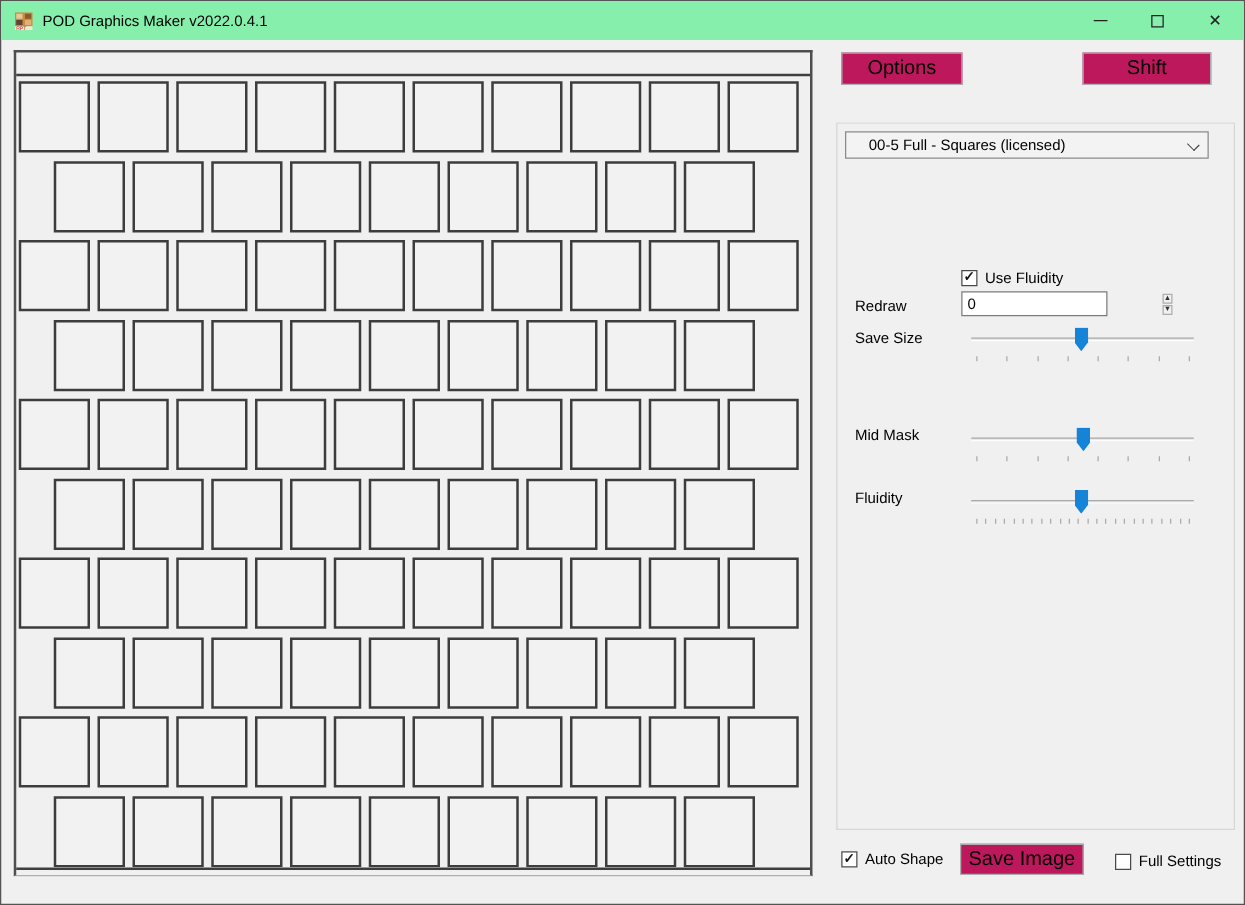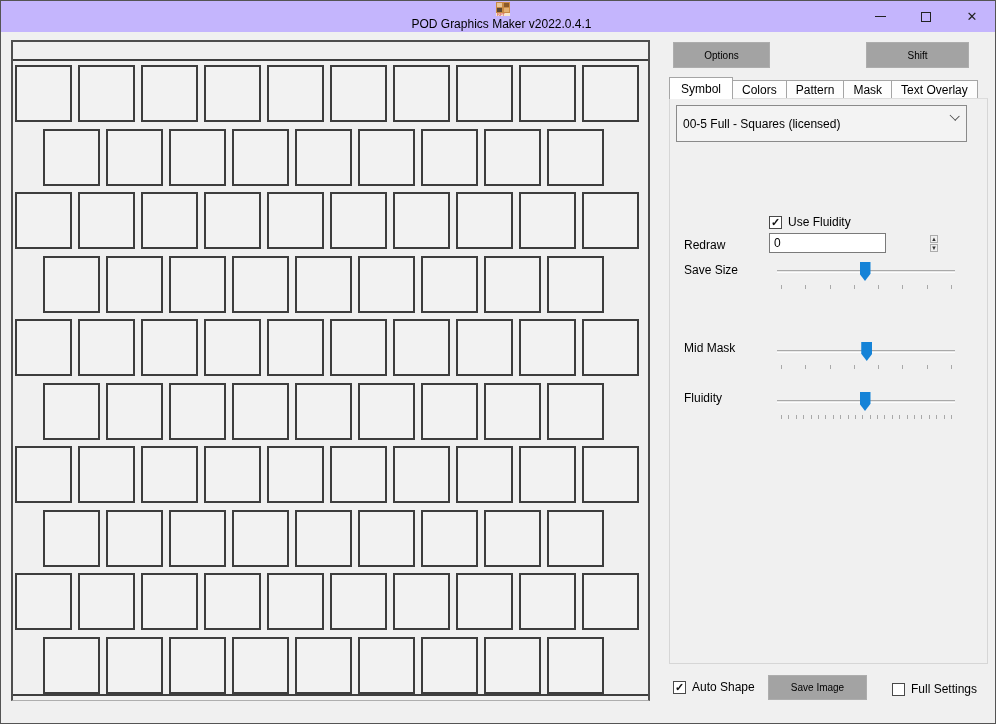--- a/index.html
+++ b/index.html
@@ -7,21 +7,21 @@
   body { font-family: "Liberation Sans", sans-serif; font-size: 12px; color:#000; }
 
   .window {
     position: relative; width: 996px; height: 724px;
     background: #f0f0f0; border: 1px solid #545454; overflow: hidden;
   }
 
   
   .titlebar {
     position: absolute; left:0; top:0; width: 994px; height: 31px;
-    background: #c4b5fd; display: flex; align-items: center; flex-direction: column;
+    background: #86efac; display: flex; align-items: center;
   }
   .app-icon { width:16px; height:16px; margin-left: 10px; }
   .title-text { margin-left: 7px; font-size: 12px; color:#000; }
   .caption-buttons { position:absolute; right:0; top:0; height:31px; display:flex; }
   .caption-btn { width: 46px; height: 31px; display:flex; align-items:center; justify-content:center; }
   .glyph-min { width: 11px; height: 1px; background:#222; }
   .glyph-max { width: 10px; height: 10px; border: 1px solid #222; }
   .glyph-close { font-size: 13px; color:#222; line-height: 1; }
 
   
@@ -41,46 +41,46 @@
     display: flex; flex-direction: column; justify-content: space-between;
     overflow: hidden;
   }
   .pattern-row { display: flex; gap: 6px; height: 57px; flex: 0 0 auto; }
   .pattern-row.offset { margin-left: 28px; }
   .pattern-square { width: 57px; height: 57px; flex: 0 0 auto; }
 
   
   .btn {
     position: absolute; height: 26px;
-    background: #a3a3a3; border: 1px solid #adadad;
+    background: #be185d; border: 1px solid #adadad;
     display: flex; align-items: center; justify-content: center;
-    font-size: 10px;
+    font-size: 16px;
   }
   #options-btn { left: 672px; top: 41px; width: 97px; }
   #about-btn  { left: 865px; top: 41px; width: 103px; }
 
   .tabstrip { position: absolute; left: 668px; top: 76px; height: 22px; display: flex; align-items: flex-end; }
   .tab {
     background: #fdfdfd; border: 1px solid #a5a5a5; border-bottom: none;
     height: 19px; padding: 0 9px; display: flex; align-items: center; font-size: 12px;
   }
   .tab + .tab { margin-left: -1px; }
   .tab.active {
     background: #ffffff; height: 22px; padding: 0 11px; position: relative; z-index: 2;
   }
 
   .tab-panel {
     position: absolute; left: 668px; top: 97px; width: 319px; height: 566px;
     background: #f0f0f0; border: 1px solid #d6d6d6; border-top: 1px solid #dcdcdc;
   }
 
   .combo {
-    position: absolute; left: 6px; top: 6px; width: 291px; height: 37px;
+    position: absolute; left: 6px; top: 6px; width: 291px; height: 22px;
     background: #f3f3f3; border: 1px solid #8a8a8a;
-    display: flex; align-items: center; padding-left: 6px;
+    display: flex; align-items: center; padding-left: 18px;
   }
   .combo-chevron {
     position: absolute; right: 8px; top: 6px;
     width: 8px; height: 8px;
     border-right: 1.6px solid #444; border-bottom: 1.6px solid #444;
     transform: rotate(45deg) scale(1, 0.8); transform-origin: 60% 60%;
   }
 
   .fieldlabel { position: absolute; left: 14px; font-size: 12px; }
 
@@ -276,37 +276,20 @@
     </div>
   </div>
 
   <div class="btn" id="options-btn">
     <span>Options</span>
   </div>
   <div class="btn" id="about-btn">
     <span>Shift</span>
   </div>
 
-  <div class="tabstrip">
-    <div class="tab active">
-        <span>Symbol</span>
-      </div>
-    <div class="tab">
-        <span>Colors</span>
-      </div>
-    <div class="tab">
-        <span>Pattern</span>
-      </div>
-    <div class="tab">
-        <span>Mask</span>
-      </div>
-    <div class="tab">
-        <span>Text Overlay</span>
-      </div>
-  </div>
 
   <div class="tab-panel">
 
     <div class="combo">
       <span>00-5 Full - Squares (licensed)</span>
       <span class="combo-chevron"></span>
     </div>
 
     <div class="fieldlabel" style="top:139px">Redraw</div>
     <div class="spinbox" style="top:134px">

